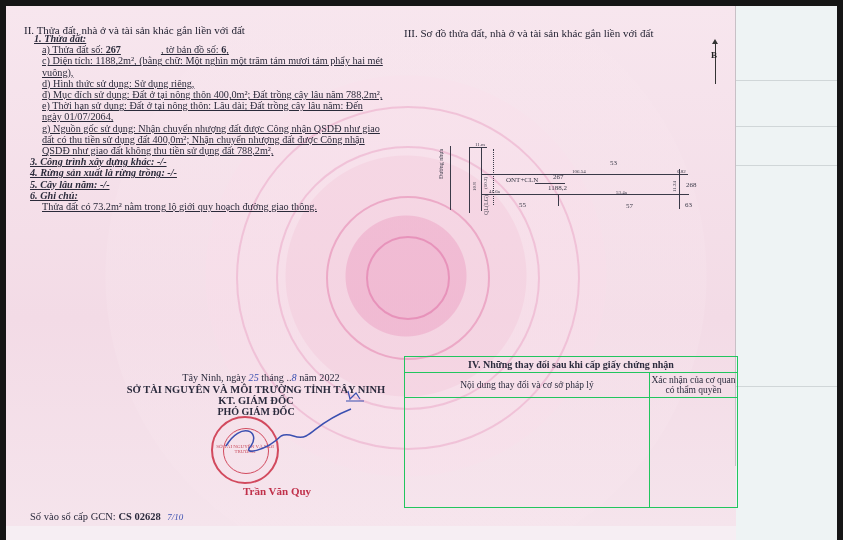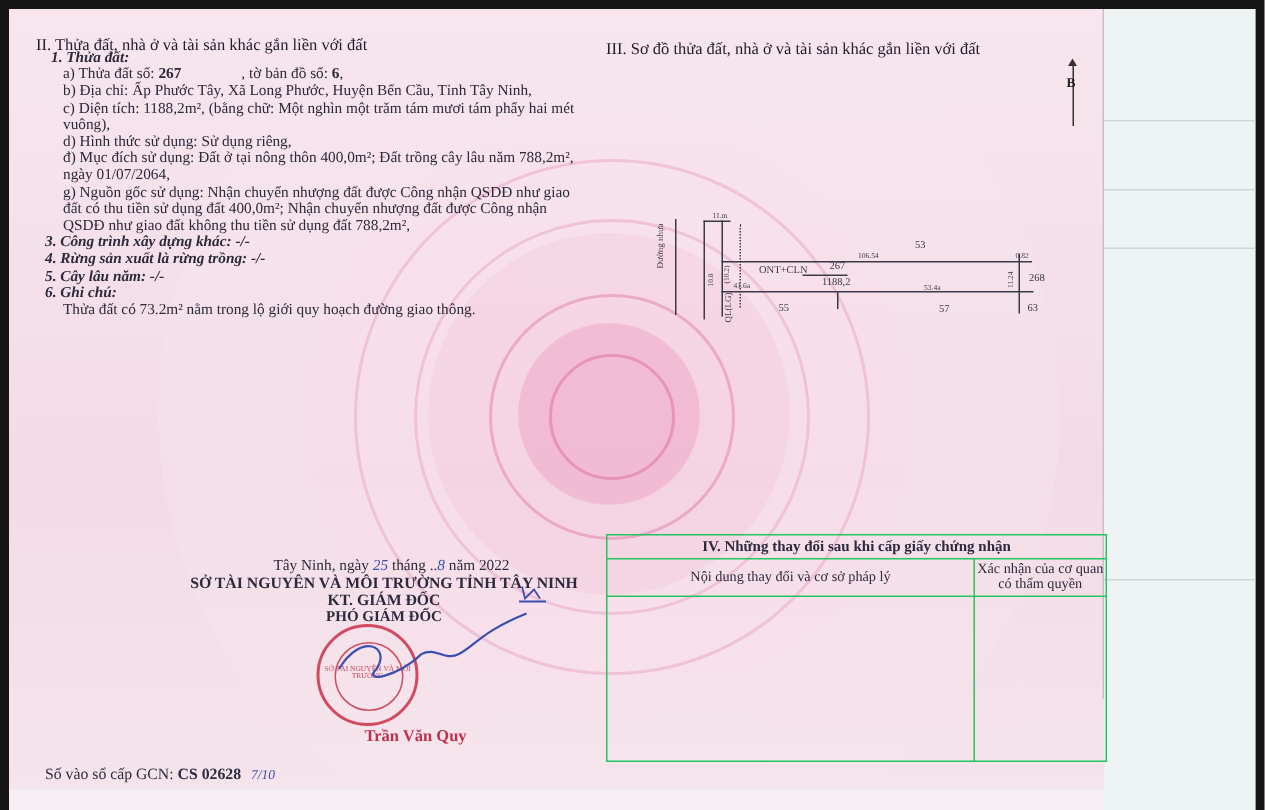--- a/index.html
+++ b/index.html
@@ -12,21 +12,21 @@
   }
   .ring{position:absolute;border-radius:50%;border:2px solid rgba(235,170,200,0.55);}
   .rightmargin{position:absolute;left:730px;top:0;width:101px;height:534px;background:#eef3f4;}
   .rightmargin .line{position:absolute;left:0;right:0;height:1px;background:#d0d6d8;}
   .vline{position:absolute;left:729px;top:0;width:1px;height:460px;background:#c8c0c6;}
 
   .sec-title{position:absolute;font-weight:normal;font-size:11px;color:#1e1e2e;}
   .txt{position:absolute;font-size:10.2px;line-height:11.3px;color:#2b2b3d;white-space:nowrap;}
   .b{font-weight:bold;}
   .bi{font-weight:bold;font-style:italic;}
-  .left-block{position:absolute;left:24px;top:27px;width:375px;}
+  .left-block{position:absolute;left:24px;top:27px;width:375px;text-decoration:underline;}
   .left-block .row{font-size:10.2px;line-height:11.2px;white-space:nowrap;}
   .ind{padding-left:12px;}
 
   .diagram{position:absolute;left:430px;top:135px;width:270px;height:80px;}
   .dl{position:absolute;background:#3a3a48;}
   .dlabel{position:absolute;font-size:7px;color:#3a3a48;white-space:nowrap;}
   .dsmall{position:absolute;font-size:5px;color:#3a3a48;white-space:nowrap;}
 
   .north{position:absolute;left:709px;top:35px;width:1px;height:43px;background:#333;}
   .north-arrow{position:absolute;left:706px;top:33px;width:0;height:0;border-left:3px solid transparent;border-right:3px solid transparent;border-bottom:5px solid #333;}
@@ -59,25 +59,25 @@
     <div class="line" style="top:159px"></div>
     <div class="line" style="top:380px"></div>
   </div>
 
   <div class="sec-title" style="left:18px;top:18px;">II. Thửa đất, nhà ở và tài sản khác gắn liền với đất</div>
   <div class="left-block">
     <div class="row bi" style="padding-left:4px;">1. Thửa đất:</div>
     <div class="row ind">
       <span>a) Thửa đất số: </span><span class="b">267</span><span style="display:inline-block;width:40px"></span><span>, tờ bản đồ số: </span><span class="b">6</span><span>,</span>
     </div>
-    <div class="row ind">b) Địa chỉ: Ấp Phước Tây, Xã Long Phước, Huyện Bến Cầu, Tỉnh Tây Ninh,</div>
     <div class="row ind">c) Diện tích: 1188,2m², (bằng chữ: Một nghìn một trăm tám mươi tám phẩy hai mét</div>
     <div class="row ind">vuông),</div>
     <div class="row ind">d) Hình thức sử dụng: Sử dụng riêng,</div>
     <div class="row ind">đ) Mục đích sử dụng: Đất ở tại nông thôn 400,0m²; Đất trồng cây lâu năm 788,2m²,</div>
+    <div class="row ind">e) Thời hạn sử dụng: Đất ở tại nông thôn: Lâu dài; Đất trồng cây lâu năm: Đến</div>
     <div class="row ind">ngày 01/07/2064,</div>
     <div class="row ind">g) Nguồn gốc sử dụng: Nhận chuyển nhượng đất được Công nhận QSDĐ như giao</div>
     <div class="row ind">đất có thu tiền sử dụng đất 400,0m²; Nhận chuyển nhượng đất được Công nhận</div>
     <div class="row ind">QSDĐ như giao đất không thu tiền sử dụng đất 788,2m²,</div>
     <div class="row bi">3. Công trình xây dựng khác: -/-</div>
     <div class="row bi">4. Rừng sản xuất là rừng trồng: -/-</div>
     <div class="row bi">5. Cây lâu năm: -/-</div>
     <div class="row bi">6. Ghi chú:</div>
     <div class="row ind">Thửa đất có 73.2m² nằm trong lộ giới quy hoạch đường giao thông.</div>
   </div>

